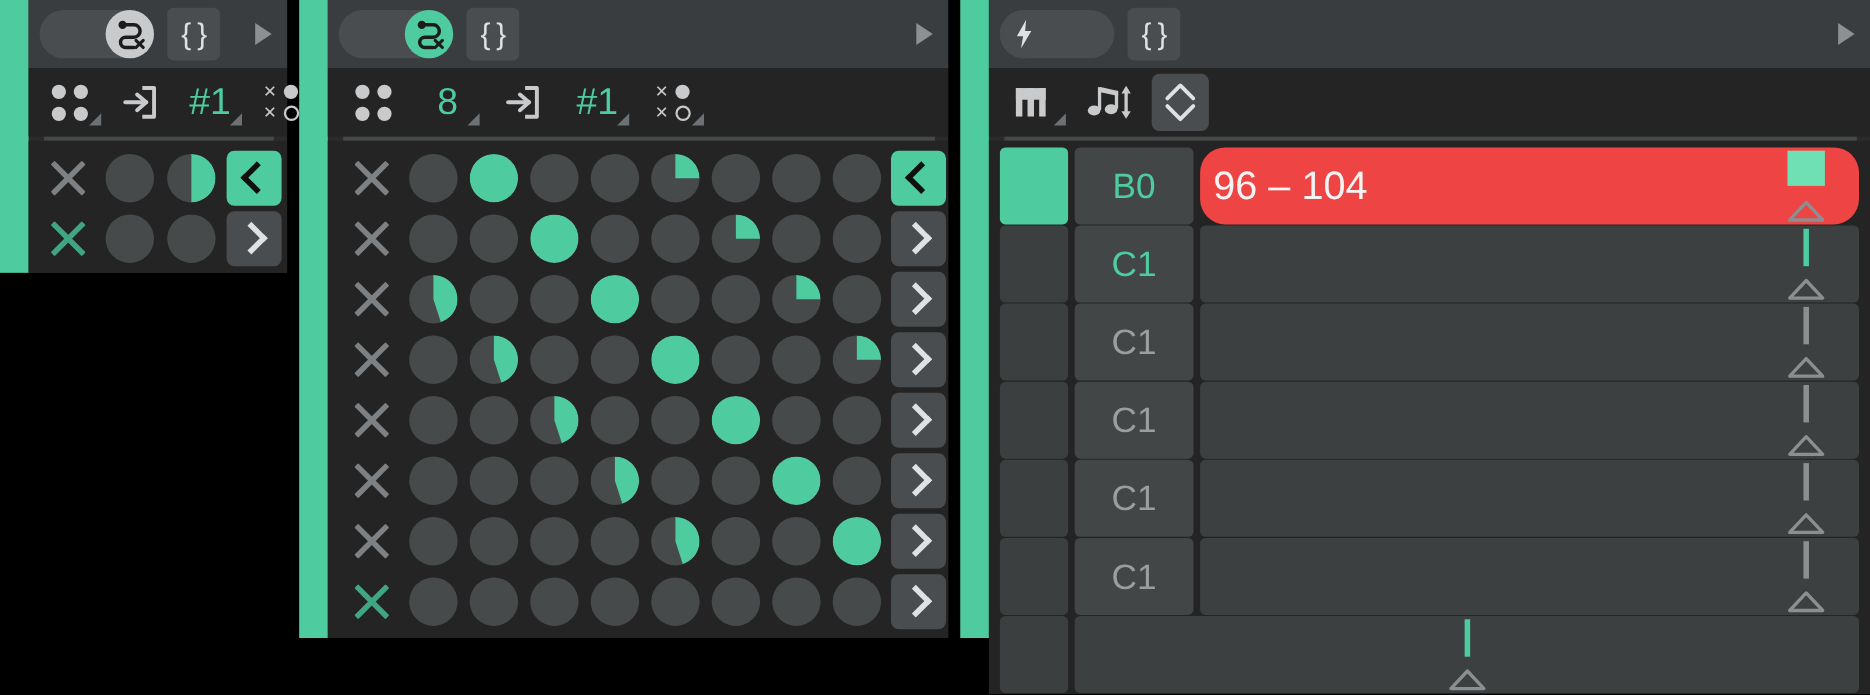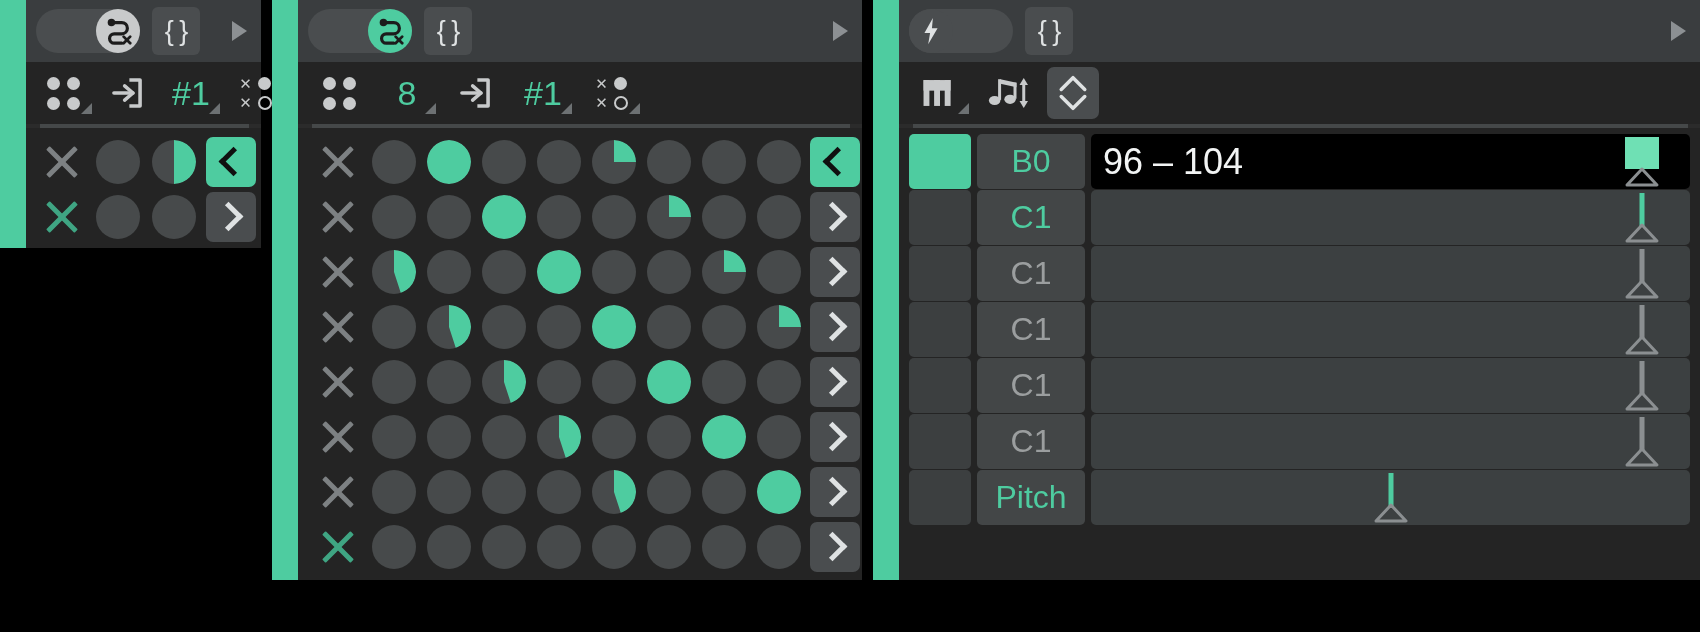--- a/index.html
+++ b/index.html
@@ -224,21 +224,21 @@
 
   
   .rowsarea {
     flex: 1 1 auto;
     background: #242424;
     padding-top: 6px;
   }
   .nrow {
     display: flex;
     align-items: stretch;
-    height: 55px;
+    height: 70px;
     padding: 0 10px 0 10px;
     gap: 6px;
     margin-bottom: 1px;
   }
   .swatch {
     width: 62px; flex: 0 0 62px;
     border-radius: 5px;
     background: #3c3f40;
   }
   .swatch.on { background: #4ecca0; }
@@ -256,21 +256,21 @@
     flex: 1 1 auto;
     border-radius: 5px;
     background: #3c4041;
     position: relative;
     display: flex;
     align-items: center;
     padding-left: 12px;
     overflow: hidden;
     min-width: 0;
   }
-  .valbox.hl { background: #000000; }
+  .valbox.hl { background: #ef4444; border-radius: 23px; }
   .valtext {
     color: #f2f4f4;
     font-size: 36px;
     line-height: 1;
     font-family: "Liberation Sans", sans-serif;
     white-space: nowrap;
   }
   .marker {
     position: absolute;
     top: 0; bottom: 0;
@@ -1011,21 +1011,20 @@
               <div class="marker" style="left: 92%;">
                 <div class="stem gray"></div>
                 <svg viewBox="0 0 36 22" class="tri-outline">
                   <path d="M3 19 L18 3 L33 19 Z" fill="none" stroke="#8b8f91" stroke-width="3" stroke-linejoin="round"></path>
                 </svg>
               </div>
             </div>
           </div>
           <div class="nrow">
             <div class="swatch"></div>
-            <div class="notebox accent">Pitch</div>
             <div class="valbox">
               <div class="marker" style="left: 50%;">
                 <div class="stem"></div>
                 <svg viewBox="0 0 36 22" class="tri-outline">
                   <path d="M3 19 L18 3 L33 19 Z" fill="none" stroke="#8b8f91" stroke-width="3" stroke-linejoin="round"></path>
                 </svg>
               </div>
             </div>
           </div>
         </div>

